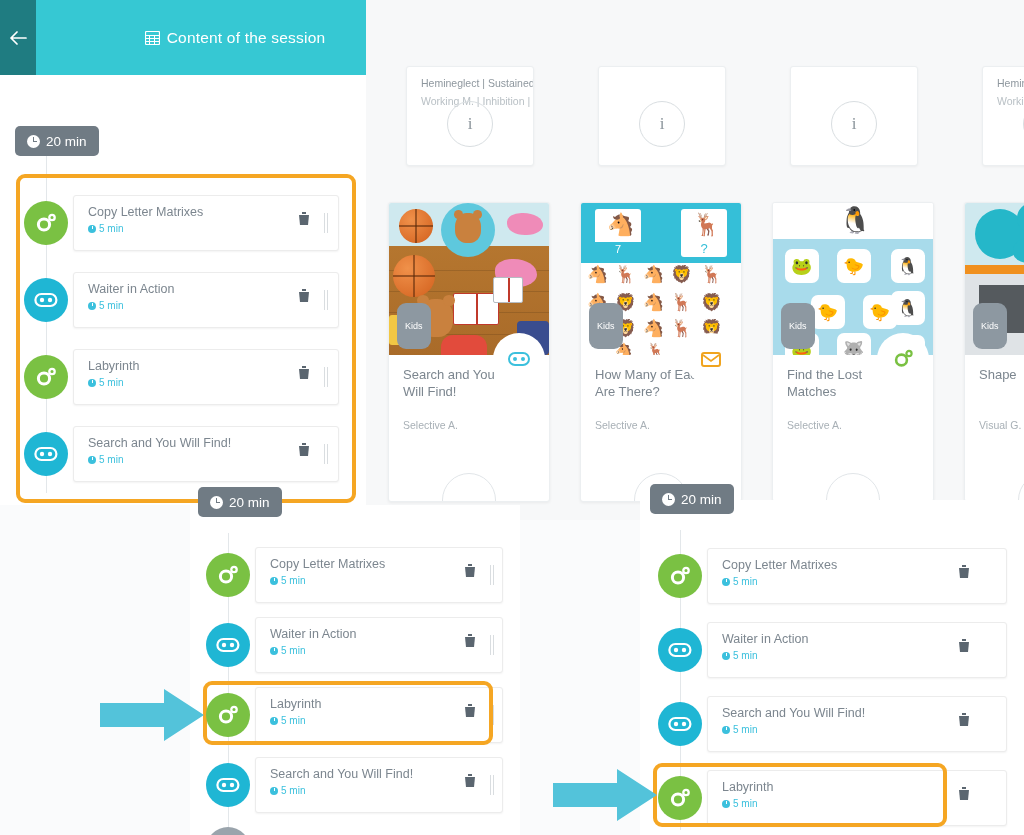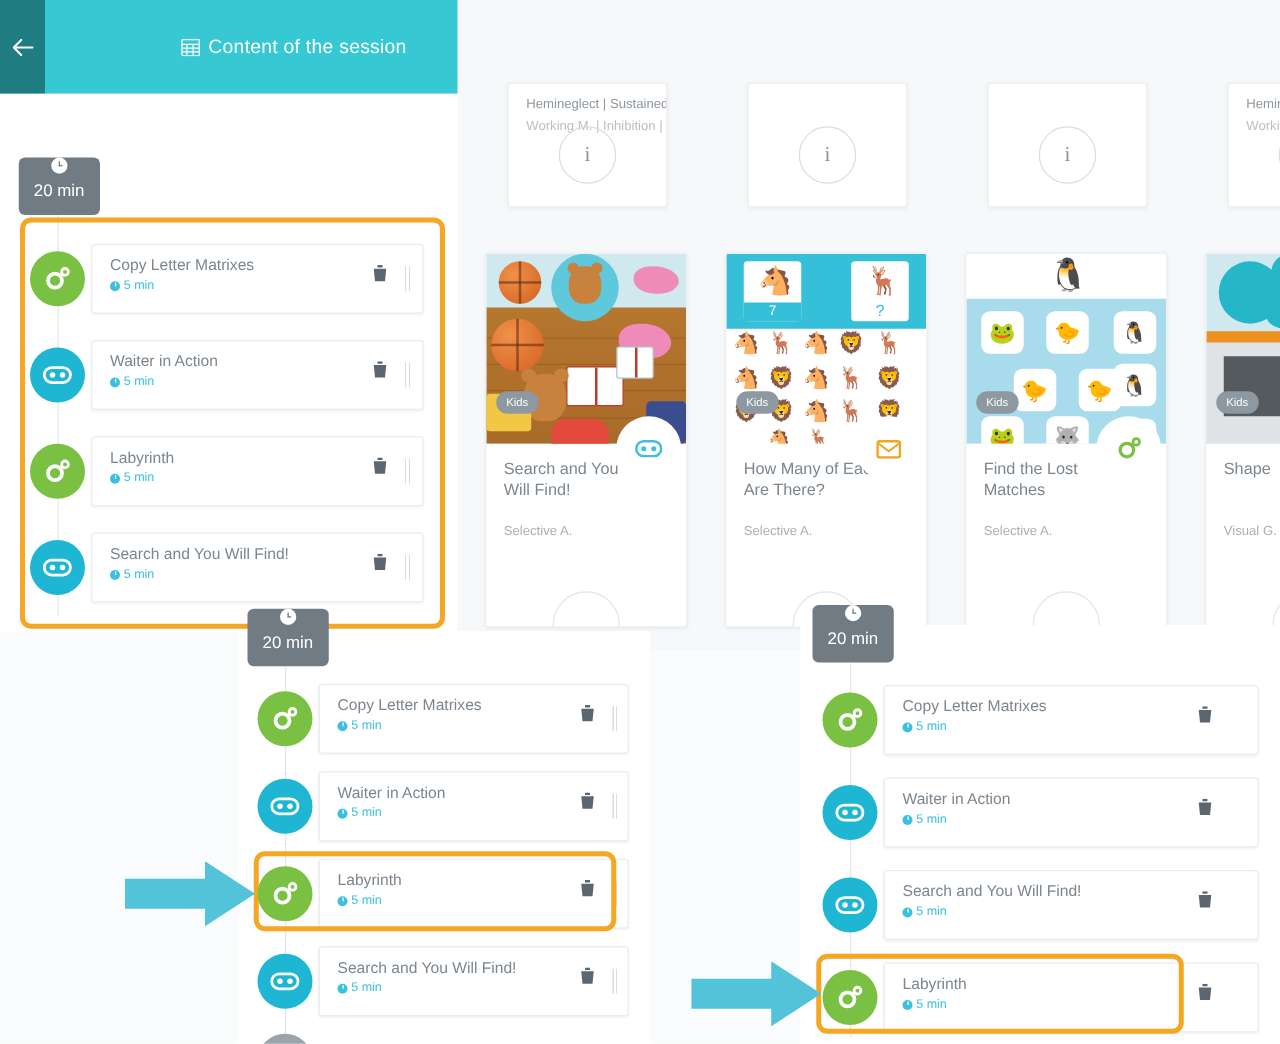--- a/index.html
+++ b/index.html
@@ -26,23 +26,23 @@
   .hdr-back{position:absolute;left:0;top:0;width:36px;height:75px;background:#1f7c81;
             display:flex;align-items:center;justify-content:center;cursor:pointer;}
   .hdr-back svg{display:block;}
   .hdr-tab{position:absolute;left:36px;top:0;width:398px;height:75px;display:flex;
            align-items:center;justify-content:center;gap:7px;cursor:pointer;}
   .hdr-tab .lbl{font-size:15.5px;color:#ffffff;letter-spacing:.2px;}
 
   
   .panel{position:absolute;background:#ffffff;}
   .tl-line{position:absolute;width:1px;background:#e3e7ea;}
-  .badge{position:absolute;height:46px;border-radius:5px;background:#707b84;
+  .badge{position:absolute;height:30px;border-radius:5px;background:#707b84;
          display:flex;align-items:center;gap:6px;padding:0 12px;box-sizing:border-box;
-         color:#ffffff;font-size:13.5px;white-space:nowrap;flex-direction:column;}
+         color:#ffffff;font-size:13.5px;white-space:nowrap;}
   .badge .clock{width:13px;height:13px;border-radius:50%;background:#fff;position:relative;flex:none;}
   .badge .clock:before{content:"";position:absolute;left:6px;top:2.5px;width:1.2px;height:4.5px;background:#707b84;}
   .badge .clock:after{content:"";position:absolute;left:6px;top:6px;width:3.6px;height:1.2px;background:#707b84;}
 
   .row{position:absolute;display:flex;align-items:center;}
   .row .dot{width:44px;height:44px;border-radius:50%;flex:none;z-index:2;
             display:flex;align-items:center;justify-content:center;}
   .row .dot.green{background:#7ac143;}
   .row .dot.cyan{background:#1fb6d4;}
   .row .card{position:relative;height:56px;background:#ffffff;border:1px solid #ececec;
@@ -57,22 +57,22 @@
                    background:repeating-linear-gradient(to right,#d9dde0 0 1px,transparent 1px 3px);}
 
   .hl{position:absolute;border:4px solid #f5a623;border-radius:9px;box-sizing:border-box;pointer-events:none;}
 
   .arrow{position:absolute;}
 
   
   .gcard{position:absolute;background:#ffffff;border:1px solid #eceff1;border-radius:3px;
          box-shadow:0 1px 3px rgba(0,0,0,.06);overflow:hidden;box-sizing:border-box;}
   .gcard .thumb{position:absolute;left:0;top:0;right:0;height:152px;overflow:hidden;}
-  .gcard .kids{position:absolute;left:8px;bottom:24px;background:#8d98a1;color:#fff;
-               font-size:9px;border-radius:9px;padding:4px 8px;z-index:5;}
+  .gcard .kids{position:absolute;left:8px;bottom:6px;background:#8d98a1;color:#fff;
+               font-size:9px;border-radius:9px;padding:18px 8px;z-index:5;}
   .gcard .gname{position:absolute;left:14px;top:163px;right:30px;font-size:13px;color:#7c868f;line-height:17px;}
   .gcard .gcat{position:absolute;left:14px;top:216px;font-size:10.5px;color:#a8b0b6;}
   .gcard .gbadge{position:absolute;right:-18px;top:130px;width:52px;height:52px;border-radius:50%;
                  background:#fff;display:flex;align-items:center;justify-content:center;z-index:6;}
   .gcard .plus{position:absolute;left:50%;transform:translateX(-50%);bottom:-26px;width:52px;height:52px;
                border-radius:50%;border:1px solid #e1e5e8;background:#fff;}
   .gcard-top{position:absolute;background:#ffffff;border:1px solid #eceff1;border-radius:3px;
              box-shadow:0 1px 3px rgba(0,0,0,.05);box-sizing:border-box;overflow:hidden;}
   .gcard-top .t1{position:absolute;left:14px;top:-4px;font-size:10.5px;color:#b9c0c5;white-space:nowrap;margin-top:32px;}
   .gcard-top .t2{position:absolute;left:14px;top:10px;font-size:10.5px;color:#8e979e;white-space:nowrap;}

